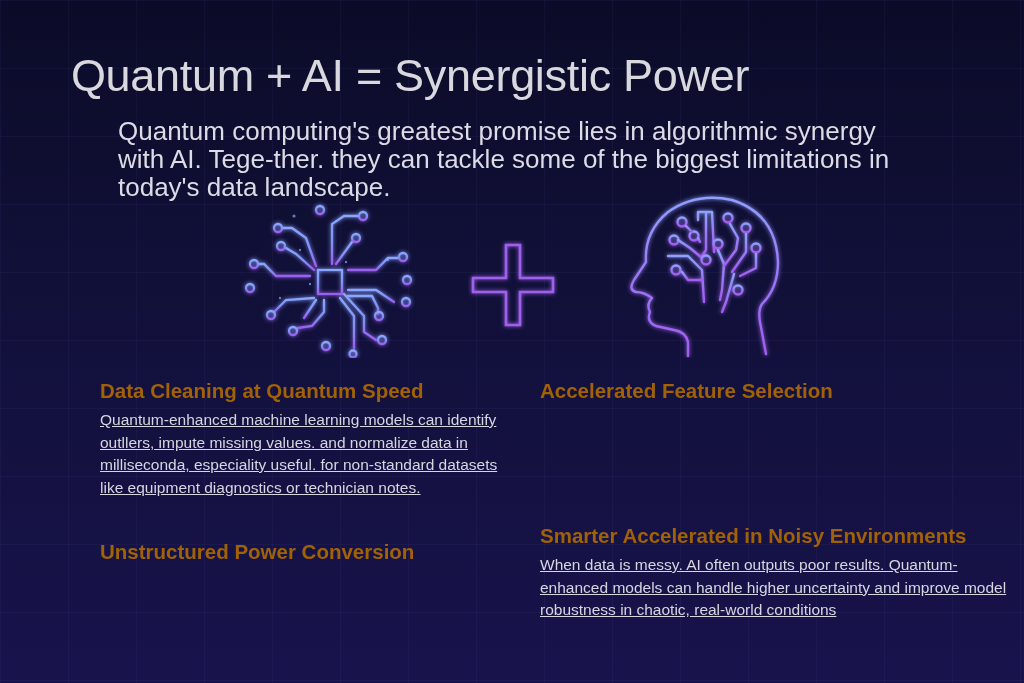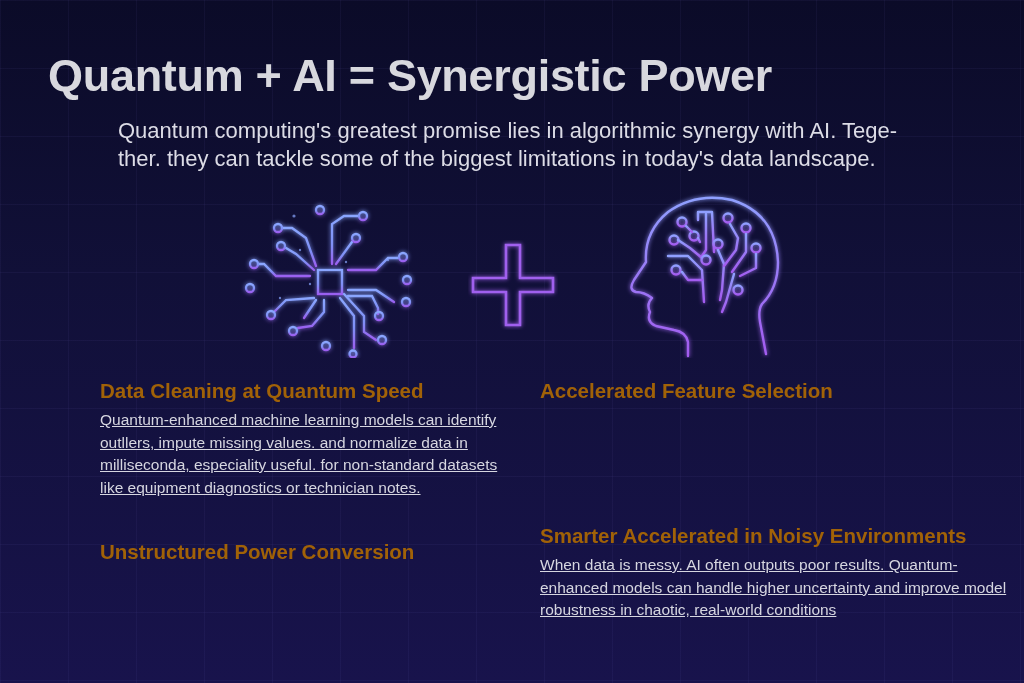--- a/index.html
+++ b/index.html
@@ -12,26 +12,26 @@
   .grid {
     position: absolute; inset: 0;
     background-image:
       linear-gradient(rgba(120,110,200,0.07) 1px, transparent 1px),
       linear-gradient(90deg, rgba(120,110,200,0.07) 1px, transparent 1px);
     background-size: 68px 68px;
     pointer-events: none;
   }
   .title {
     position: absolute; left: 0; width: 820px; top: 50px; text-align: center;
-    font-size: 45px; font-weight: bold; color: #d8d8de; letter-spacing: -0.3px;
+    font-size: 45px; font-weight: normal; color: #d8d8de; letter-spacing: -0.3px;
     font-family: "Liberation Sans", sans-serif;
   }
   .subtitle {
     position: absolute; left: 118px; width: 790px; top: 117px;
-    font-size: 22px; line-height: 28px; color: #dcdce6;
+    font-size: 26px; line-height: 28px; color: #dcdce6;
   }
   .icon-chip { position: absolute; left: 236px; top: 198px; width: 180px; height: 160px; }
   .icon-plus { position: absolute; left: 468px; top: 240px; width: 90px; height: 90px; }
   .icon-head { position: absolute; left: 616px; top: 192px; width: 170px; height: 166px; }
   .section { position: absolute; }
   .section h2 {
     margin: 0; font-size: 20.5px; font-weight: bold; color: #a16207;
     letter-spacing: 0px;
   }
   .section p {

